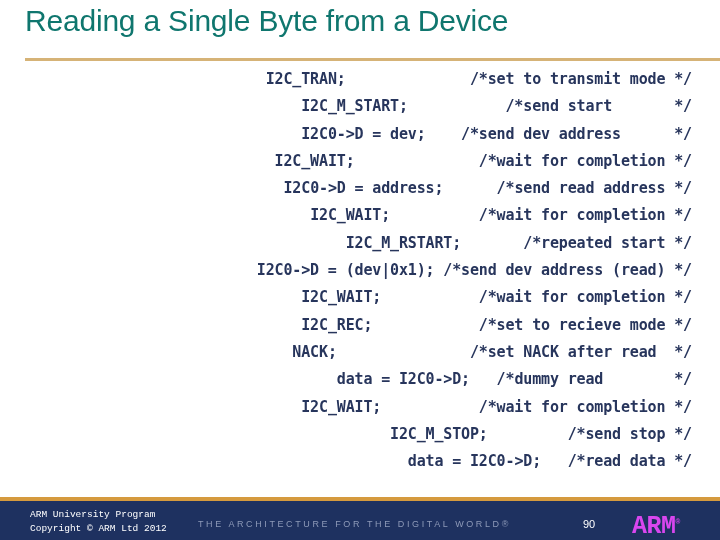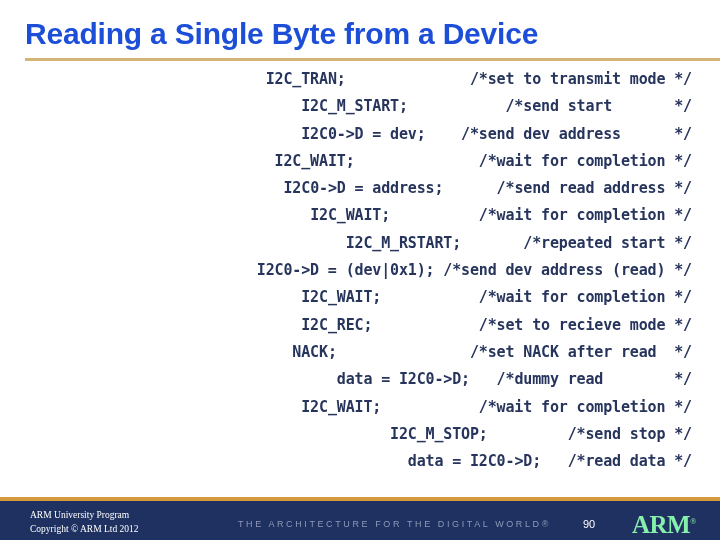--- a/index.html
+++ b/index.html
@@ -12,27 +12,27 @@
     background: #ffffff;
     font-family: "Liberation Sans", sans-serif;
     overflow: hidden;
     position: relative;
   }
 
   
   .slide-title {
     position: absolute;
     left: 25px;
-    top: 16px;
+    top: 3px;
     width: 680px;
     font-family: "Liberation Sans", sans-serif;
-    font-weight: bold;
+    font-weight: normal;
     font-size: 30px;
     line-height: 36px;
-    color: #1d4ed8;
+    color: #0f766e;
     letter-spacing: -0.2px;
     white-space: nowrap;
   }
 
   .title-rule {
     position: absolute;
     left: 25px;
     top: 58px;
     width: 695px;
     height: 3px;
@@ -69,54 +69,53 @@
     height: 43px;
     background: #1e3160;
     border-top: 4px solid #d59a3e;
     box-sizing: border-box;
   }
   .footer-credits {
     position: absolute;
     left: 30px;
     top: 7px;
     color: #ffffff;
-    font-family: Liberation Serif, serif;
+    font-family: Liberation Mono, monospace;
     font-size: 9.5px;
     line-height: 14px;
   }
   .footer-credits div { white-space: nowrap; }
 
   .footer-tagline {
     position: absolute;
     left: 198px;
     top: 18px;
     color: #8e9ab8;
     font-family: "Liberation Sans", sans-serif;
     font-size: 9px;
     letter-spacing: 2.6px;
     white-space: nowrap;
-    margin-left: 40px;
   }
 
   .footer-pagenum {
     position: absolute;
     left: 583px;
     top: 17px;
     color: #ffffff;
     font-family: "Liberation Sans", sans-serif;
     font-size: 11px;
     white-space: nowrap;
   }
 
   .footer-logo {
     position: absolute;
     left: 632px;
     top: 8px;
-    color: #86efac;
-    font-family: Liberation Serif, serif;
+    color: #d946ef;
+    font-family: Liberation Mono, monospace;
     font-weight: bold;
     font-size: 25px;
     line-height: 26px;
     letter-spacing: -0.5px;
     white-space: nowrap;
   }
   .footer-logo .reg {
     font-size: 8px;
     vertical-align: super;
     font-weight: normal;

